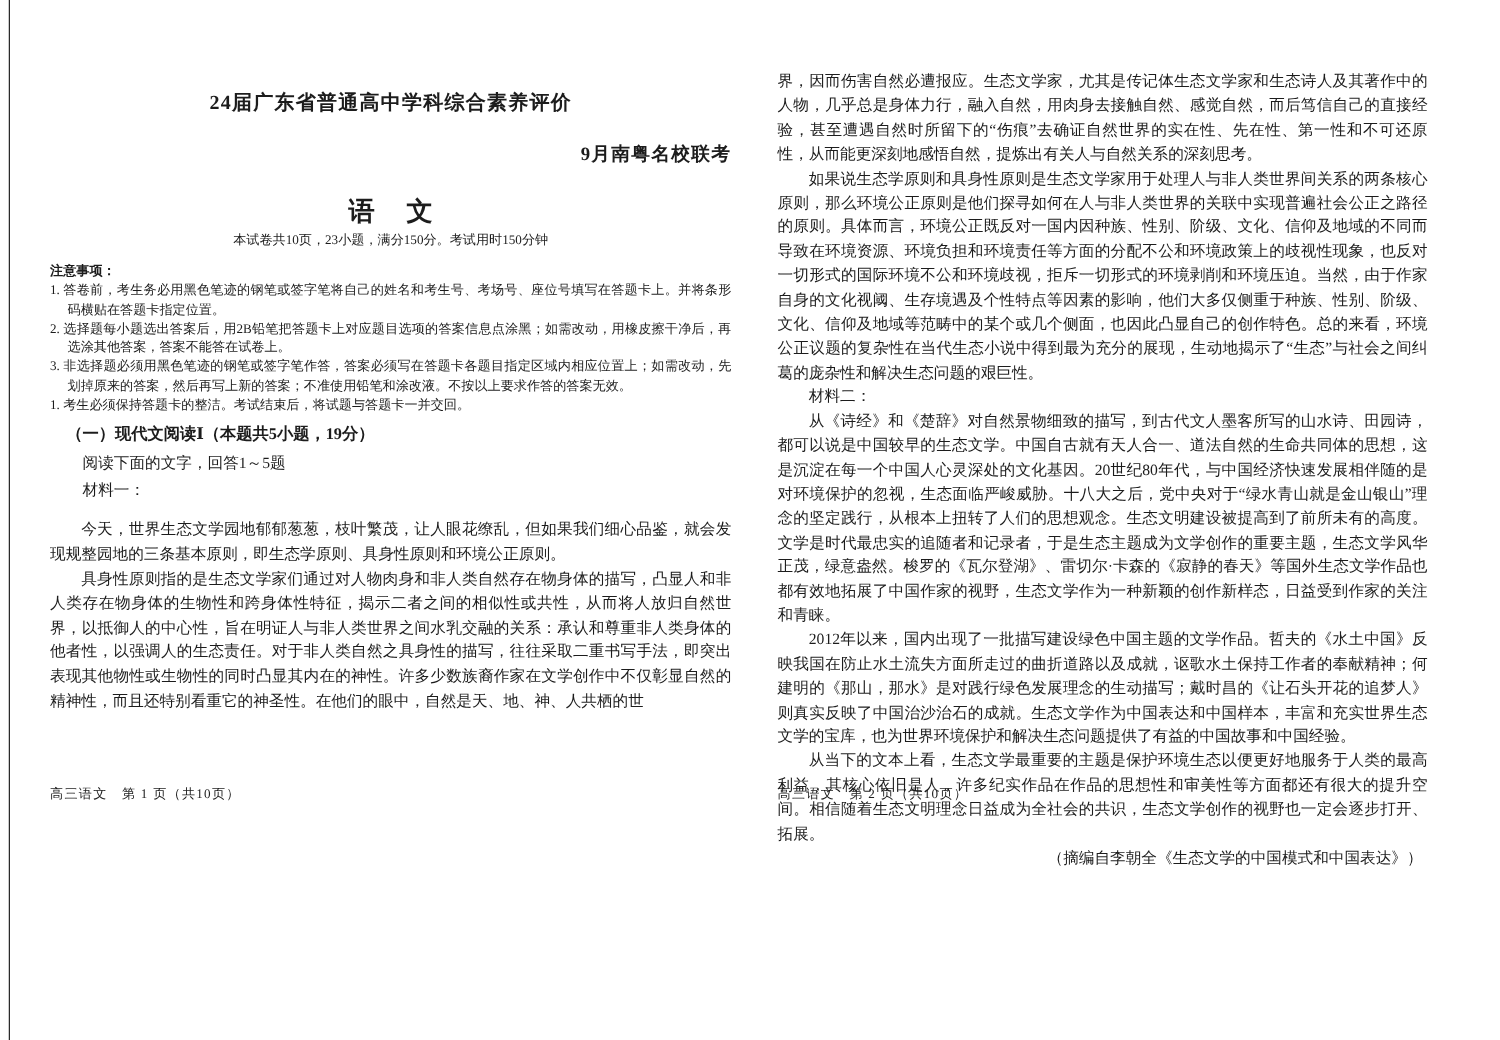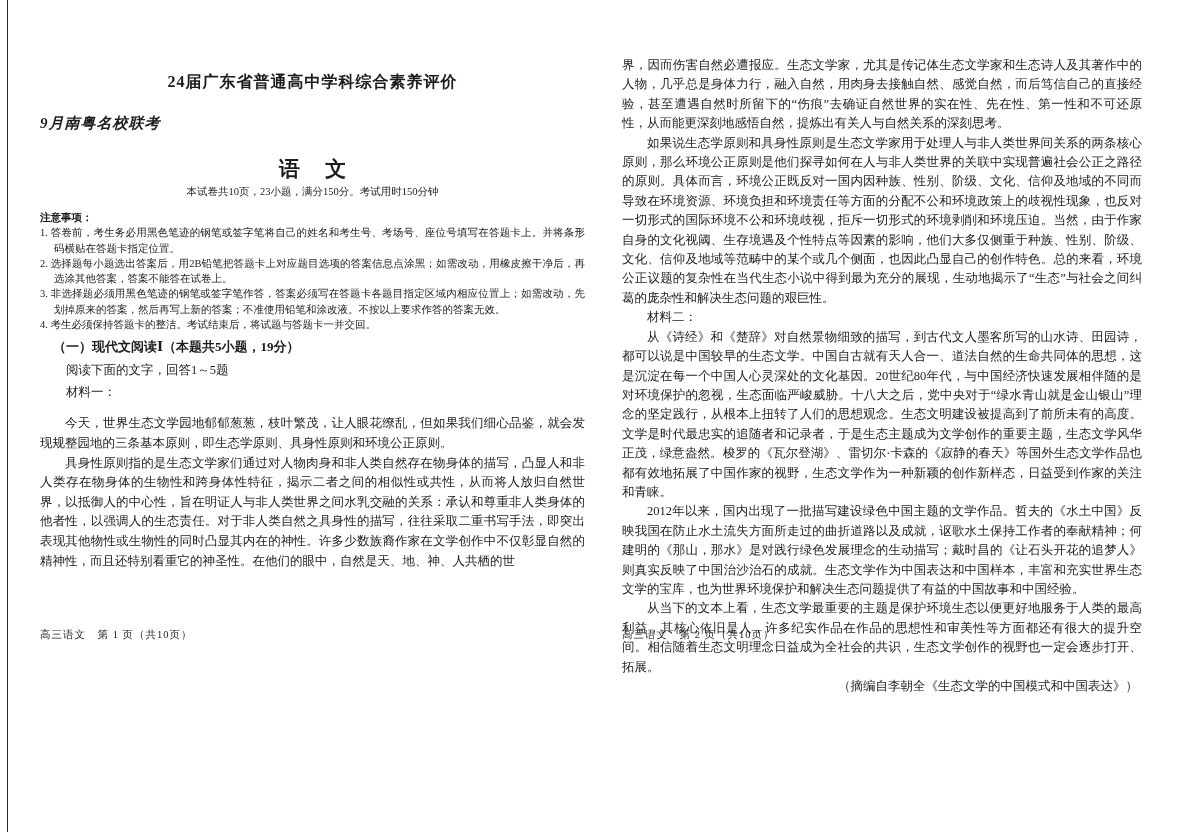--- a/index.html
+++ b/index.html
@@ -13,21 +13,21 @@
   }
   .scan-line {
     position:absolute; left:7px; top:0; width:1px; height:832px;
     background:#2a2a2a;
   }
   .page { position:absolute; top:16px; height:652px; }
   .page-1 { left:40px; width:545px; }
   .page-2 { left:622px; width:520px; }
 
   .title-1 { margin-top:56px; text-align:center; font-size:16px; font-weight:700; letter-spacing:1px; }
-  .title-2 { margin-top:21px; text-align:left; font-size:15px; font-weight:700; letter-spacing:1px;font-style:italic; }
+  .title-2 { margin-top:21px; text-align:right; font-size:15px; font-weight:700; letter-spacing:1px; }
   .subject  { margin-top:22px; text-align:center; font-size:21px; font-weight:700; letter-spacing:10px; text-indent:10px; }
   .exam-info { margin-top:2px; text-align:center; font-size:10.5px; }
 
   .notice-block { margin-top:11px; display:flex; font-size:10.5px; line-height:15.3px;flex-direction:column; }
   .notice-label { font-weight:700; white-space:nowrap; padding-right:2px; }
   .notice-items { flex:1; }
   .notice-items .notice-item { text-align:justify; text-indent:-14px; padding-left:14px; }
 
   .section-title    { margin-top:17px; font-size:13.5px; font-weight:700; }
   .subsection-title { margin-top:6px;  margin-left:13px; font-size:13px; font-weight:700; }
@@ -57,21 +57,21 @@
   <div class="title-2">9月南粤名校联考</div>
   <div class="subject">语 文</div>
   <div class="exam-info">本试卷共10页，23小题，满分150分。考试用时150分钟</div>
 
   <div class="notice-block">
     <span class="notice-label">注意事项：</span>
     <div class="notice-items">
         <p class="notice-item">1. 答卷前，考生务必用黑色笔迹的钢笔或签字笔将自己的姓名和考生号、考场号、座位号填写在答题卡上。并将条形码横贴在答题卡指定位置。</p>
         <p class="notice-item">2. 选择题每小题选出答案后，用2B铅笔把答题卡上对应题目选项的答案信息点涂黑；如需改动，用橡皮擦干净后，再选涂其他答案，答案不能答在试卷上。</p>
         <p class="notice-item">3. 非选择题必须用黑色笔迹的钢笔或签字笔作答，答案必须写在答题卡各题目指定区域内相应位置上；如需改动，先划掉原来的答案，然后再写上新的答案；不准使用铅笔和涂改液。不按以上要求作答的答案无效。</p>
-        <p class="notice-item">4. 考生必须保持答题卡的整洁。考试结束后，将试题与答题卡一并交回。</p>
+        <p class="notice-item">1. 考生必须保持答题卡的整洁。考试结束后，将试题与答题卡一并交回。</p>
       </div>
   </div>
 
   <div class="subsection-title">（一）现代文阅读Ⅰ（本题共5小题，19分）</div>
   <div class="instruction">阅读下面的文字，回答1～5题</div>
   <div class="material-label">材料一：</div>
 
   <div class="body-flow">
       <p class="para">今天，世界生态文学园地郁郁葱葱，枝叶繁茂，让人眼花缭乱，但如果我们细心品鉴，就会发现规整园地的三条基本原则，即生态学原则、具身性原则和环境公正原则。</p>
       <p class="para">具身性原则指的是生态文学家们通过对人物肉身和非人类自然存在物身体的描写，凸显人和非人类存在物身体的生物性和跨身体性特征，揭示二者之间的相似性或共性，从而将人放归自然世界，以抵御人的中心性，旨在明证人与非人类世界之间水乳交融的关系：承认和尊重非人类身体的他者性，以强调人的生态责任。对于非人类自然之具身性的描写，往往采取二重书写手法，即突出表现其他物性或生物性的同时凸显其内在的神性。许多少数族裔作家在文学创作中不仅彰显自然的精神性，而且还特别看重它的神圣性。在他们的眼中，自然是天、地、神、人共栖的世</p>

